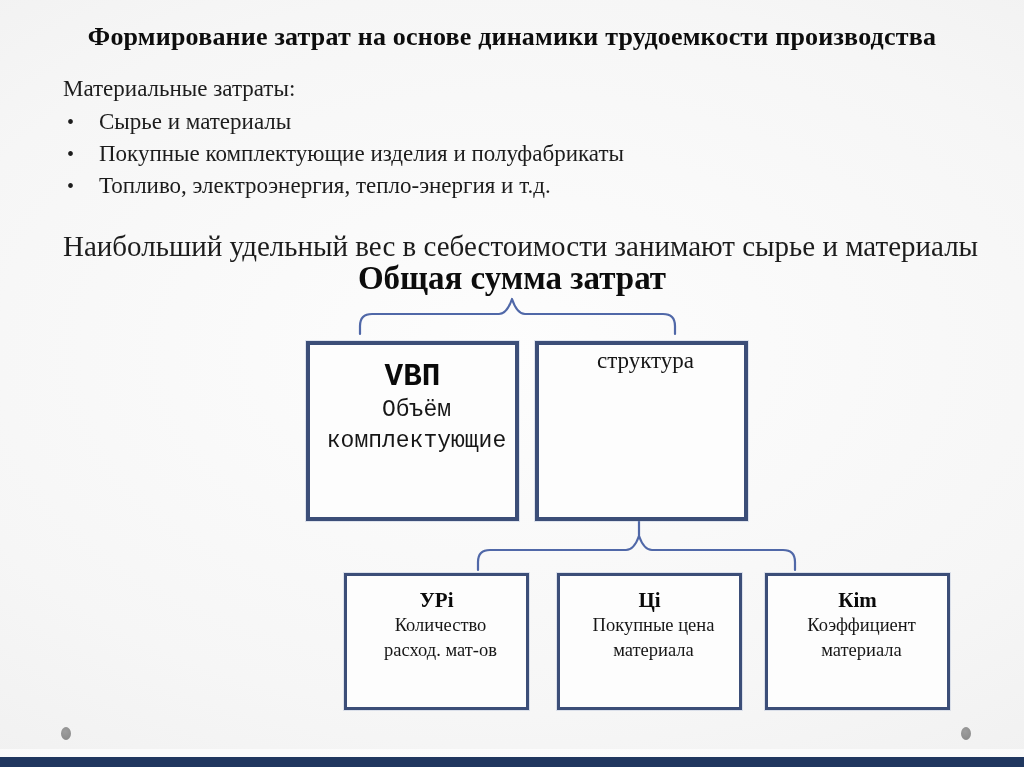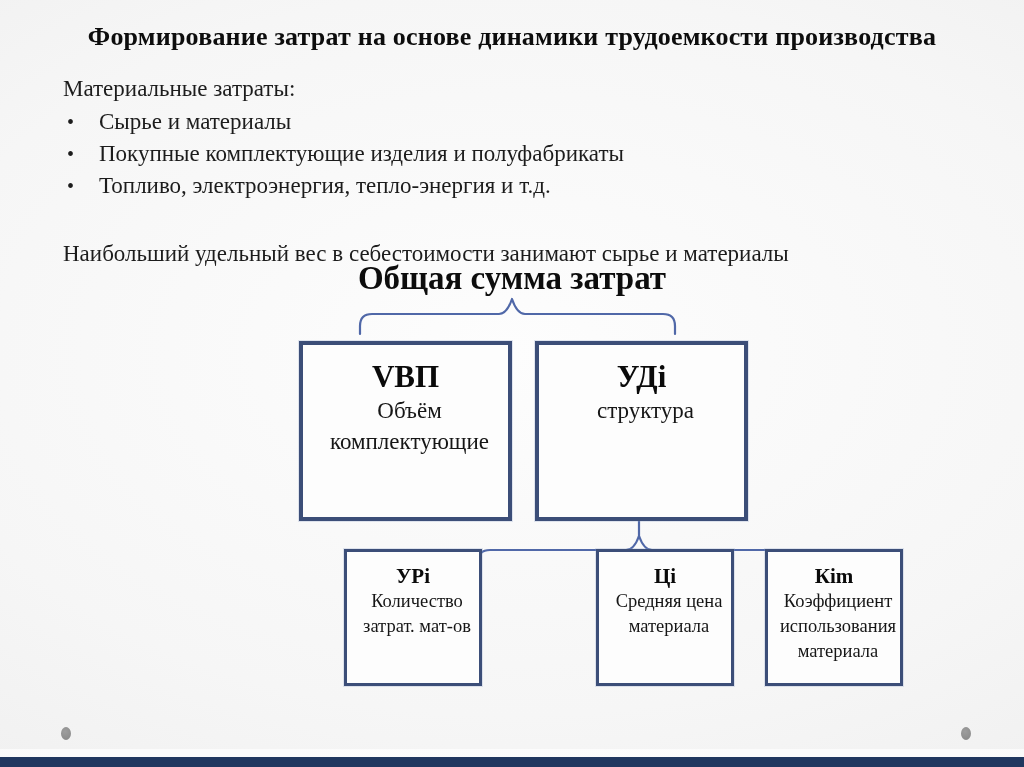--- a/index.html
+++ b/index.html
@@ -29,22 +29,22 @@
   .bullets li{
     position:relative;
     padding-left:36px;
     line-height:32px;
   }
   .bullets li .bdot{
     position:absolute;left:4px;top:0;
     font-size:20px;color:#1c1c1c;
   }
   .note{
-    position:absolute;top:241px;left:63px;right:30px;
-    font-size:23px;color:#1c1c1c;
+    position:absolute;top:230px;left:63px;right:30px;
+    font-size:29px;color:#1c1c1c;
   }
   .diagram-title{
     position:absolute;top:260px;left:0;right:0;
     text-align:center;
     font-size:33px;font-weight:bold;color:#0d0d0d;
   }
   svg.connectors{position:absolute;left:0;top:0;}
   .dbox{
     position:absolute;
     box-sizing:border-box;
@@ -53,28 +53,28 @@
     text-align:center;
     box-shadow:0 0 0 1px rgba(140,160,200,0.25);
   }
   .dbox .bhead{
     display:block;
     font-weight:bold;color:#0a0a0a;
   }
   .dbox .bline{display:block;color:#161616;padding-left:8px;}
   
   .box-top{width:213px;height:180px;top:341px;}
-  .box-vbp{left:299px;}
+  .box-vbp{left:306px;font-family:Liberation Mono, monospace;}
   .box-udi{left:535px;}
   .box-top .bhead{margin-top:14px;font-size:31px;line-height:36px;}
   .box-top .blines{margin-top:8px;font-size:23px;line-height:31px;}
   
-  .box-bot{width:138px;height:137px;top:549px;border-width:3px;}
+  .box-bot{width:185px;height:137px;top:573px;border-width:3px;}
   .box-uri{left:344px;}
-  .box-tsi{left:557px;margin-left:39px;}
+  .box-tsi{left:557px;}
   .box-kim{left:765px;}
   .box-bot .bhead{margin-top:11px;font-size:21px;line-height:26px;}
   .box-bot .blines{margin-top:14px;font-size:18.5px;line-height:25px;}
   .ornament-dot{
     position:absolute;top:727px;
     width:10px;height:13px;border-radius:50%;
     background:radial-gradient(circle at 40% 35%, #9d9d9d, #868686);
   }
   .dot-left{left:61px;}
   .dot-right{left:961px;}
@@ -123,47 +123,45 @@
 
   <div class="dbox box-top box-vbp">
     <span class="bhead">VВП</span>
     <span class="blines">
       <span class="bline">Объём</span>
       <span class="bline">комплектующие</span>
     </span>
   </div>
 
   <div class="dbox box-top box-udi">
-    <span class="bhead">УДi</span>
     <span class="blines">
       <span class="bline">структура</span>
     </span>
   </div>
 
   <div class="dbox box-bot box-uri">
     <span class="bhead">УРi</span>
     <span class="blines">
       <span class="bline">Количество</span>
-      <span class="bline">затрат. мат-ов</span>
+      <span class="bline">расход. мат-ов</span>
     </span>
   </div>
 
   <div class="dbox box-bot box-tsi">
     <span class="bhead">Цi</span>
     <span class="blines">
-      <span class="bline">Средняя цена</span>
+      <span class="bline">Покупные цена</span>
       <span class="bline">материала</span>
     </span>
   </div>
 
   <div class="dbox box-bot box-kim">
     <span class="bhead">Кim</span>
     <span class="blines">
       <span class="bline">Коэффициент</span>
-      <span class="bline">использования</span>
       <span class="bline">материала</span>
     </span>
   </div>
 
   <div class="ornament-dot dot-left"></div>
   <div class="ornament-dot dot-right"></div>
   <div class="bottom-highlight"></div>
   <div class="bottom-bar"></div>
 
 </div>

